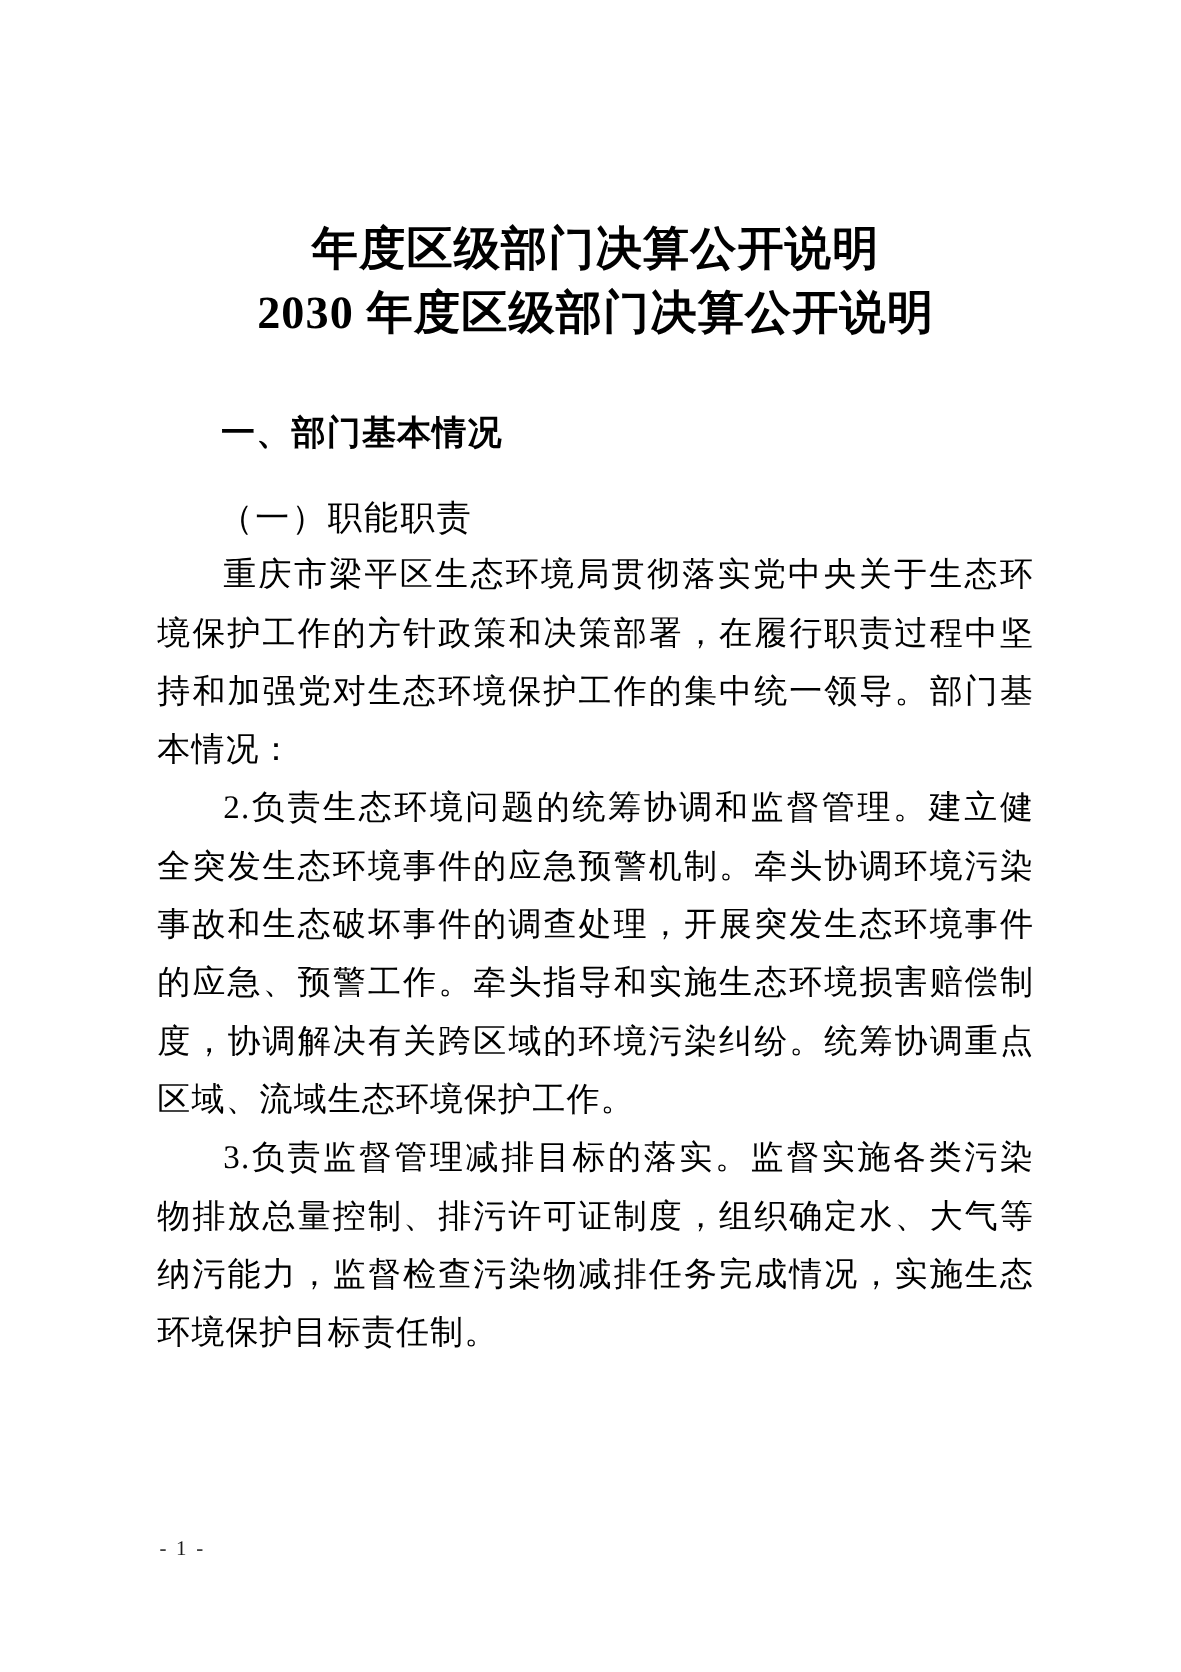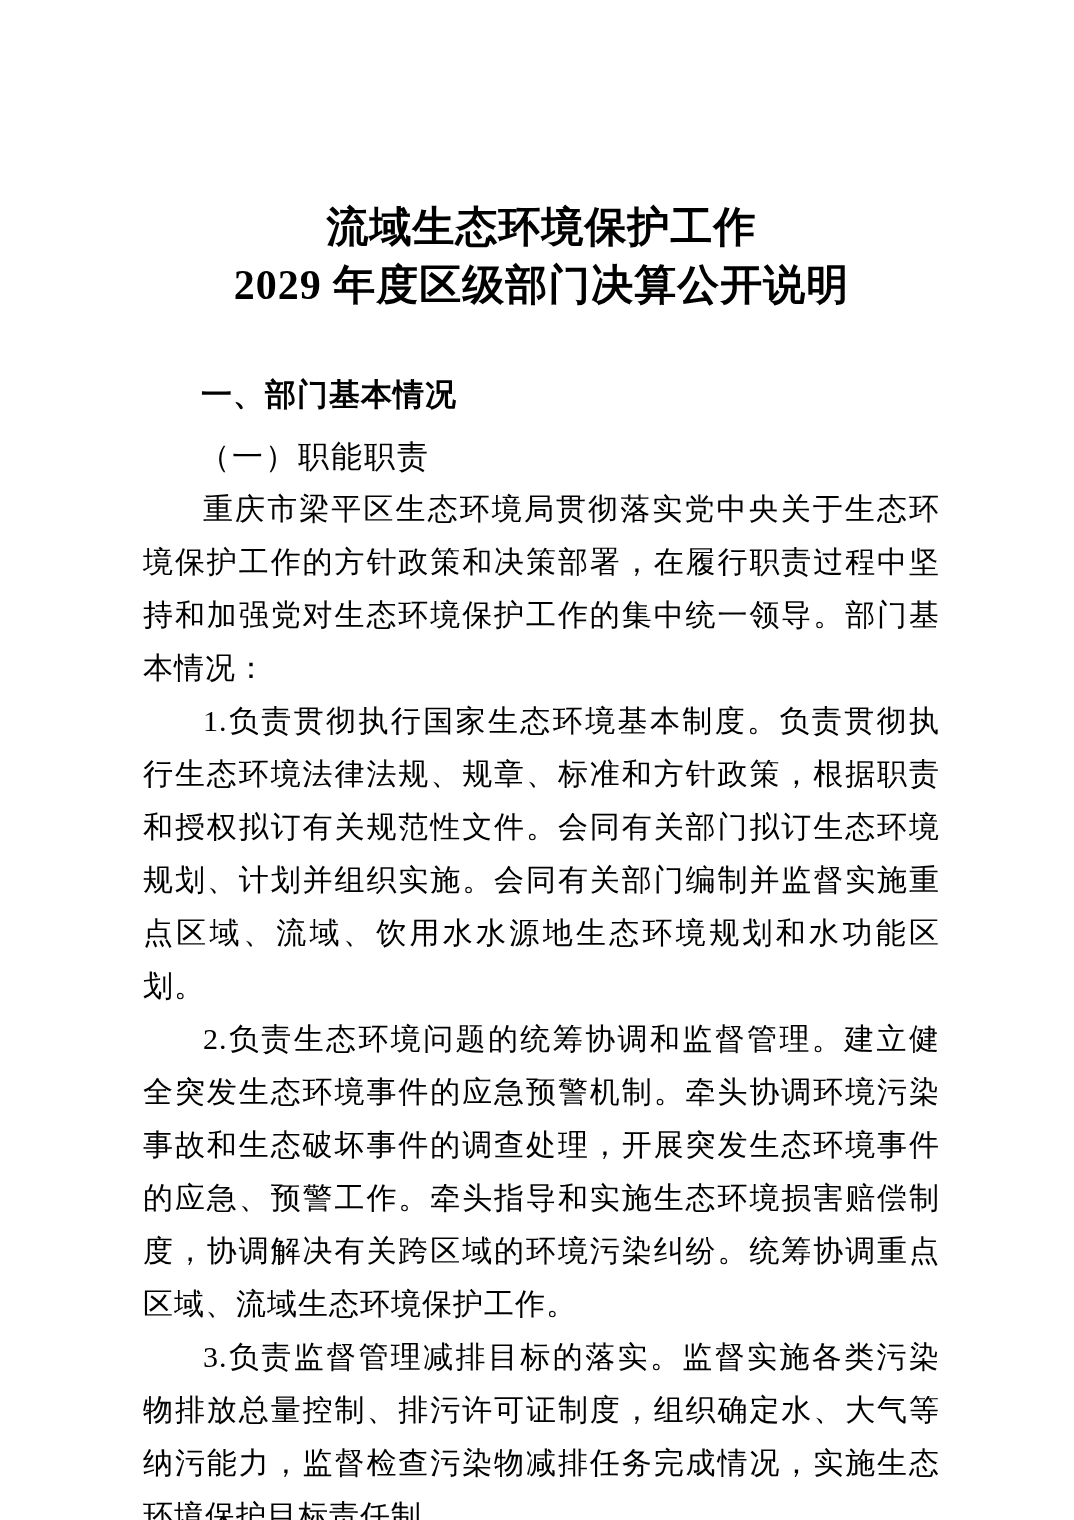--- a/index.html
+++ b/index.html
@@ -32,21 +32,21 @@
   .section-heading {
     margin-top: 62px;
     font-family: Liberation Mono, monospace;
     font-weight: bold;
     font-size: 31px;
     line-height: 42px;
     text-indent: 58px;
     letter-spacing: 1px;
   }
   .subsection-heading {
-    margin-top: 14px;
+    margin-top: 28px;
     font-family: "Liberation Serif", serif;
     font-weight: normal;
     font-size: 31px;
     line-height: 50px;
     text-indent: 56px;
     letter-spacing: 2px;
   }
   .body-para {
     font-family: "Liberation Serif", serif;
     font-size: 30px;
@@ -65,31 +65,30 @@
     letter-spacing: 2px;
     color: #1a1a1a;
   }
 </style>
 </head>
 <body>
 
 <div class="page">
   <div class="content">
     <h1 class="doc-title">
-      <span class="title-line">流域生态环境保护工作</span>
-      <span class="title-line">2029 年度区级部门决算公开说明</span>
+      <span class="title-line">年度区级部门决算公开说明</span>
+      <span class="title-line">2030 年度区级部门决算公开说明</span>
     </h1>
 
     <h2 class="section-heading">一、部门基本情况</h2>
 
     <h3 class="subsection-heading">（一）职能职责</h3>
 
     <p class="body-para">重庆市梁平区生态环境局贯彻落实党中央关于生态环境保护工作的方针政策和决策部署，在履行职责过程中坚持和加强党对生态环境保护工作的集中统一领导。部门基本情况：</p>
 
-    <p class="body-para">1.负责贯彻执行国家生态环境基本制度。负责贯彻执行生态环境法律法规、规章、标准和方针政策，根据职责和授权拟订有关规范性文件。会同有关部门拟订生态环境规划、计划并组织实施。会同有关部门编制并监督实施重点区域、流域、饮用水水源地生态环境规划和水功能区划。</p>
 
     <p class="body-para">2.负责生态环境问题的统筹协调和监督管理。建立健全突发生态环境事件的应急预警机制。牵头协调环境污染事故和生态破坏事件的调查处理，开展突发生态环境事件的应急、预警工作。牵头指导和实施生态环境损害赔偿制度，协调解决有关跨区域的环境污染纠纷。统筹协调重点区域、流域生态环境保护工作。</p>
 
     <p class="body-para">3.负责监督管理减排目标的落实。监督实施各类污染物排放总量控制、排污许可证制度，组织确定水、大气等纳污能力，监督检查污染物减排任务完成情况，实施生态环境保护目标责任制。</p>
   </div>
 
   <div class="footer">- 1 -</div>
 </div>
 
 </body></html>

